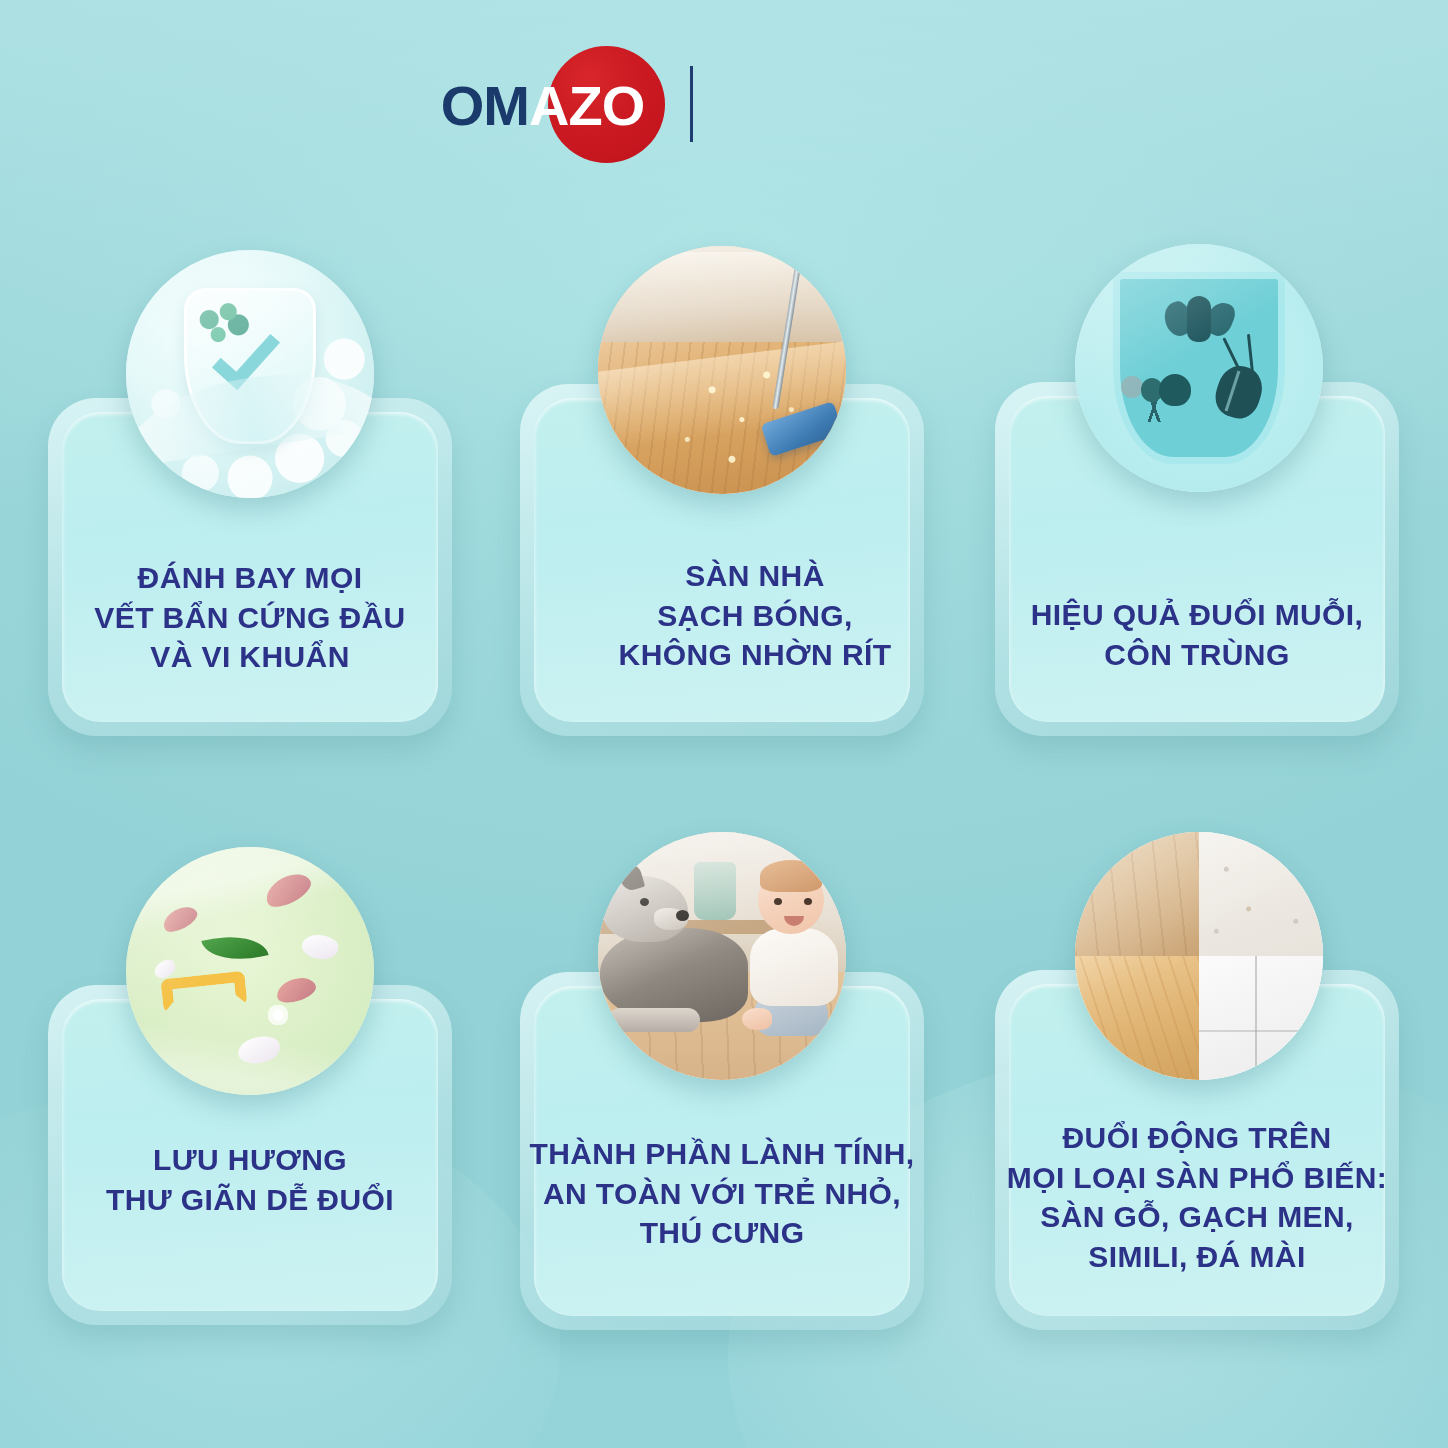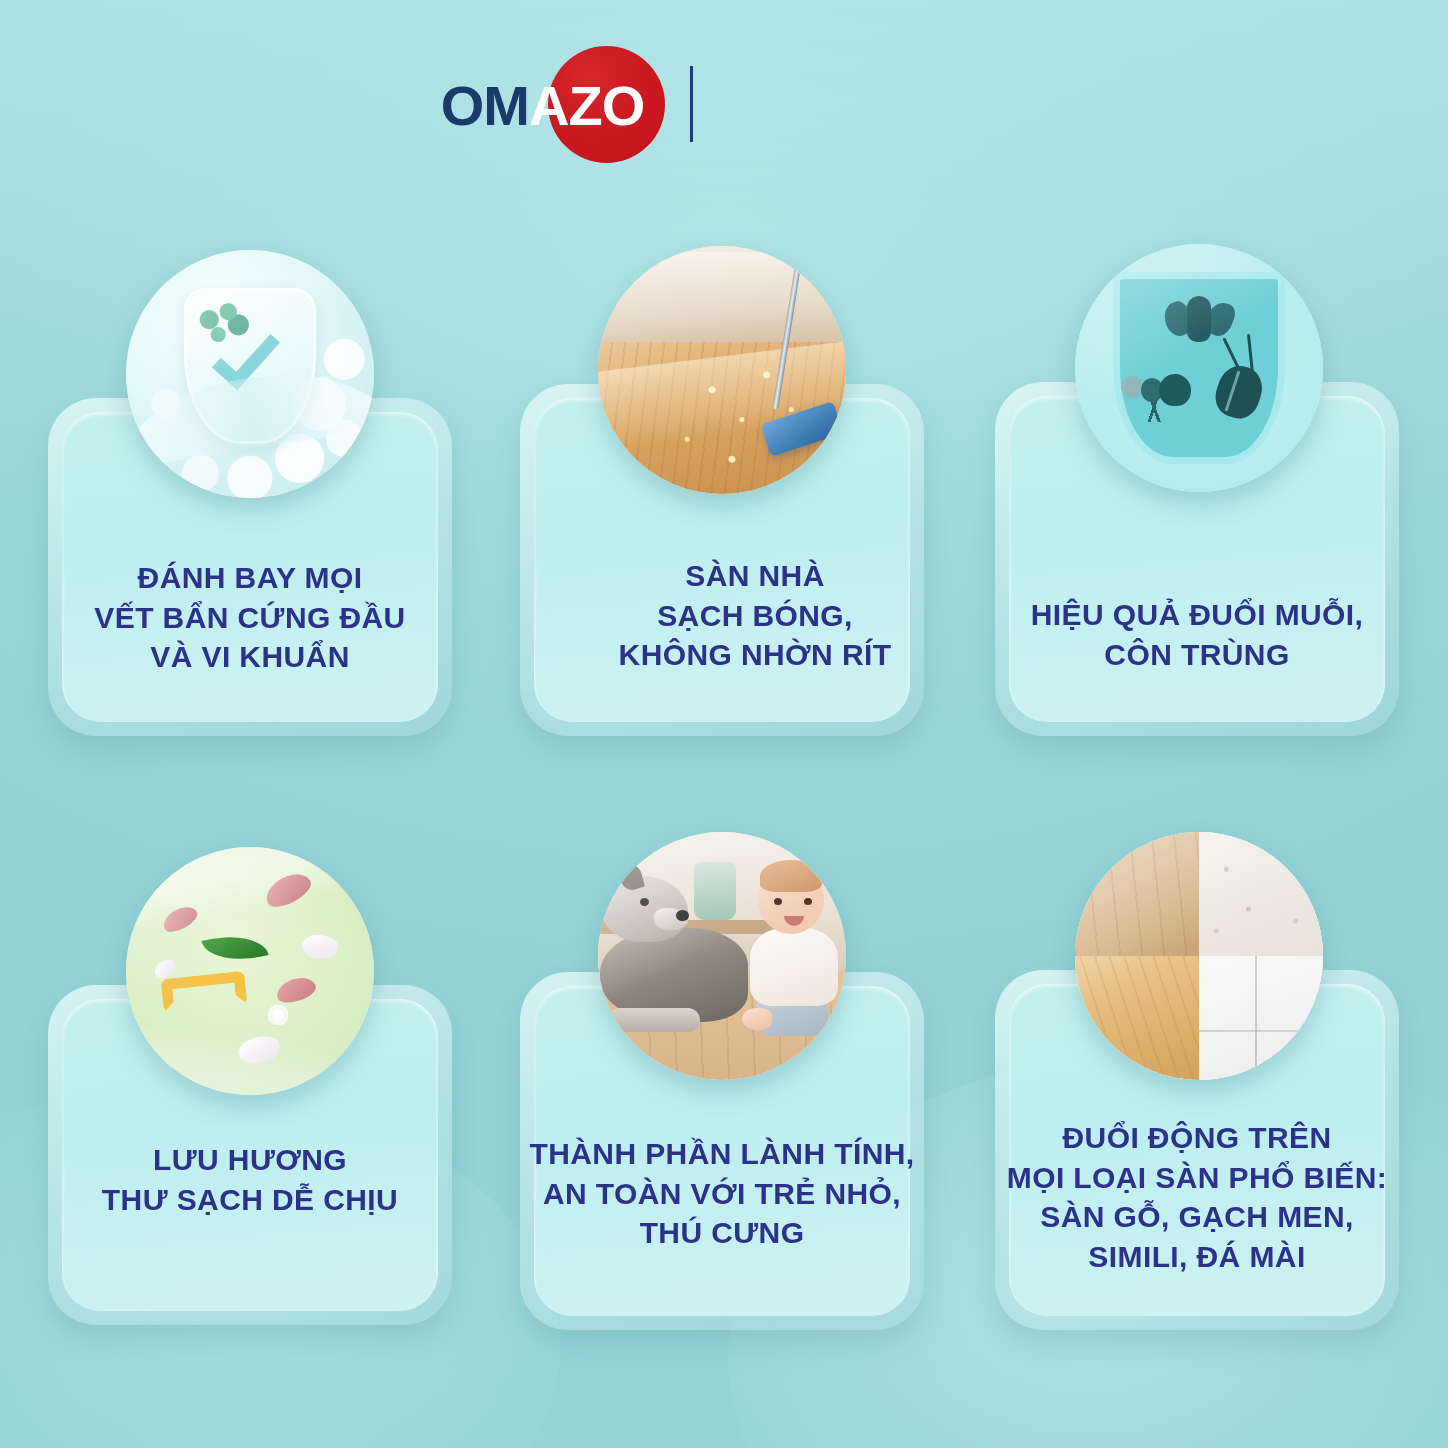--- a/index.html
+++ b/index.html
@@ -600,21 +600,21 @@
         <div class="bud b3"></div>
         <div class="leaf"></div>
         <div class="peel"></div>
         <div class="petal p1"></div>
         <div class="petal p2"></div>
         <div class="petal p3"></div>
         <div class="blossom"></div>
       </div>
     </div>
     <div class="card-text" style="top:155px;">LƯU HƯƠNG
-THƯ SẠCH DỄ CHỊU</div>
+THƯ GIÃN DỄ ĐUỔI</div>
   </div>
 
   <div class="feature" style="left:520px; top:972px;">
     <div class="card-frame" style="top:0; height:358px;">
       <div class="card-inner"></div>
     </div>
     <div class="circle" style="left:78px; top:-140px;">
       <div class="circle-art art-petkid">
         <div class="room"></div>
         <div class="vase"></div>

